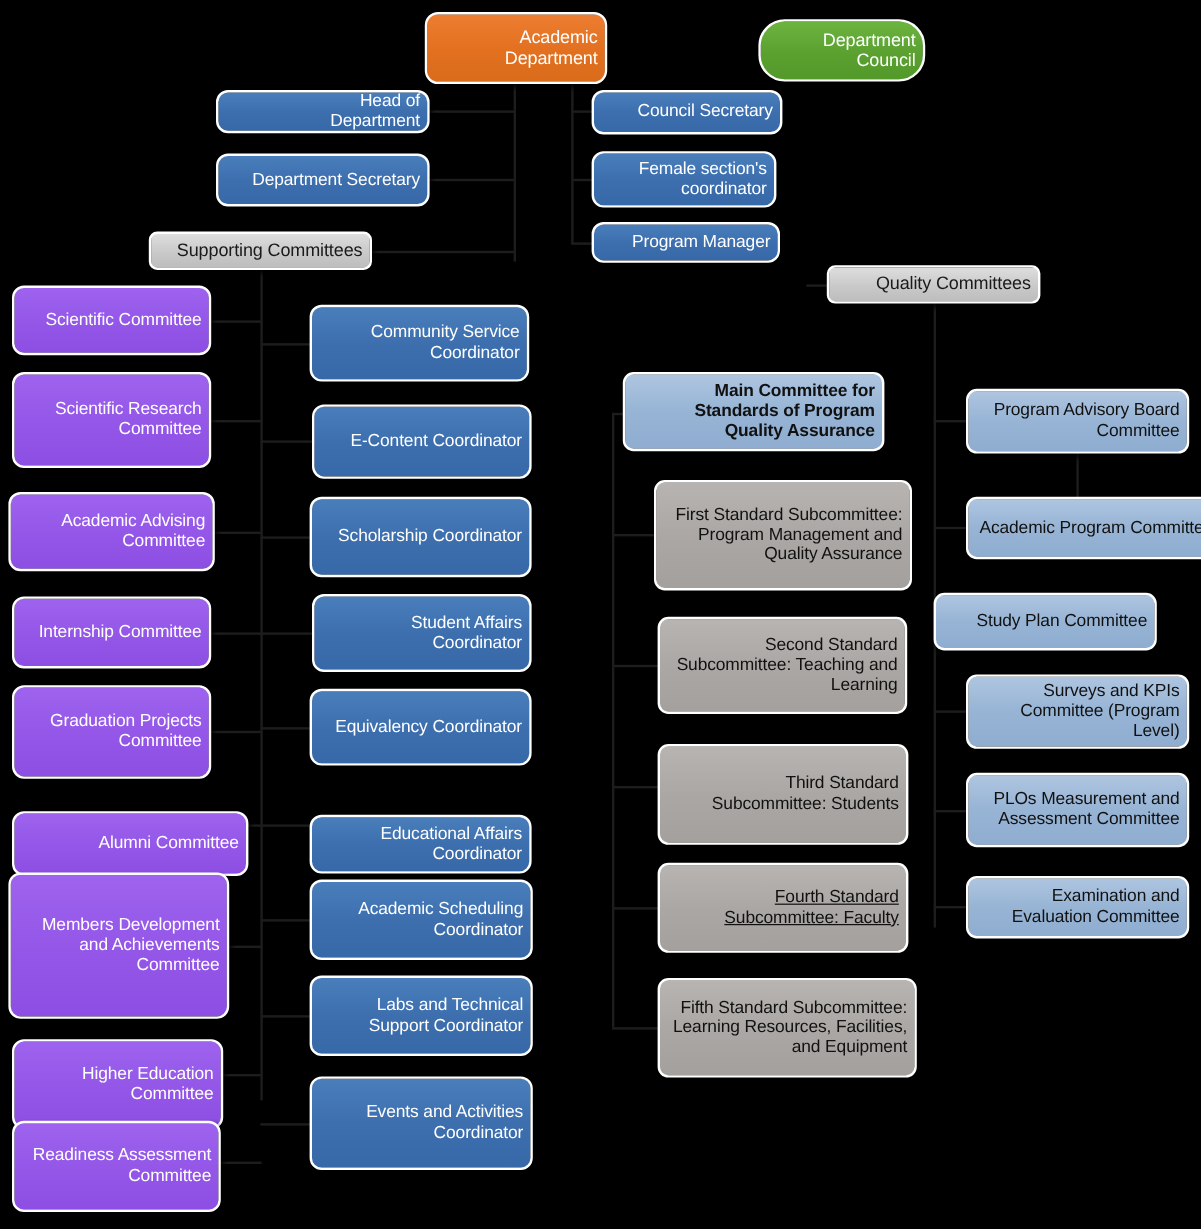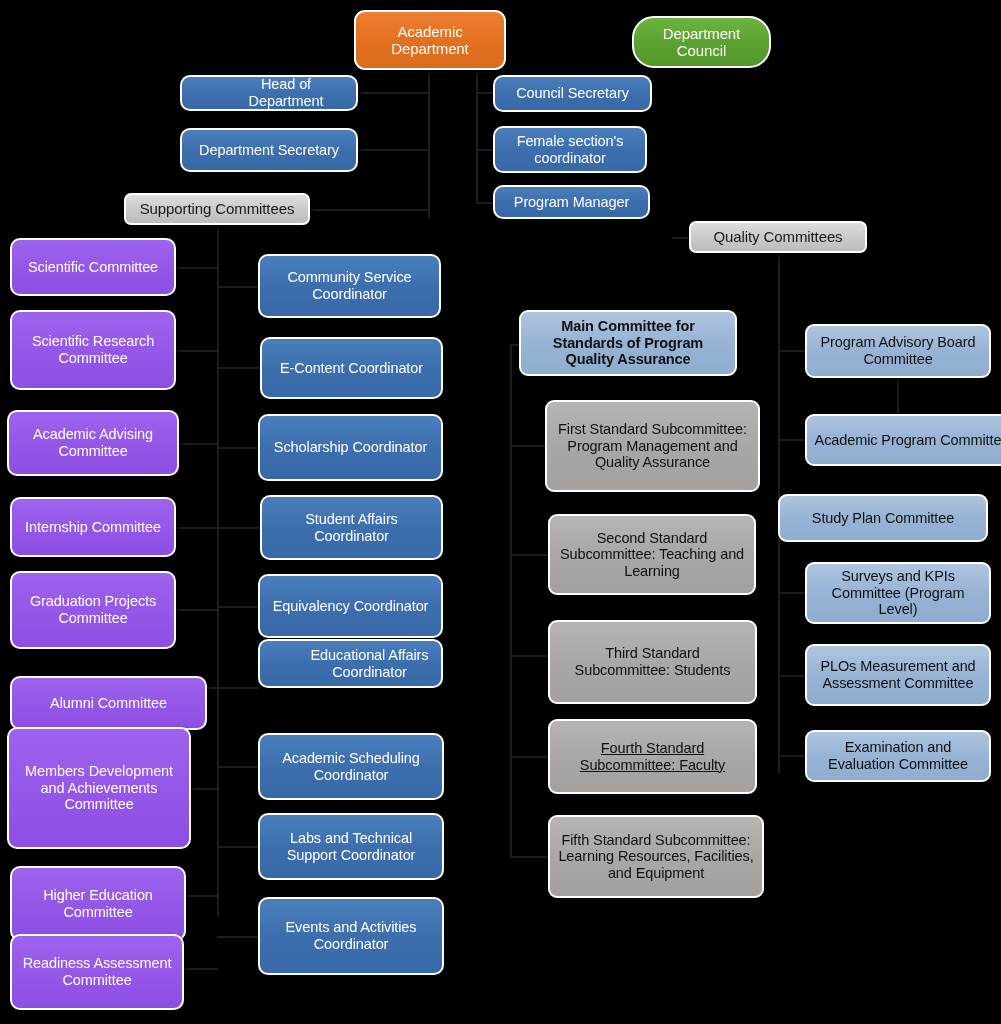--- a/index.html
+++ b/index.html
@@ -33,21 +33,21 @@
   .conn.v { width: 2px; }
   .conn.h { height: 2px; }
 
   
   .node {
     position: absolute;
     z-index: 3;
     display: flex;
     align-items: center;
     justify-content: center;
-    text-align: center;
+    text-align: right;
     border-radius: 9px;
     border: 2px solid #ffffff;
     box-shadow: 2px 3px 4px rgba(0,0,0,0.85);
     padding: 2px 6px;
     line-height: 1.14;
     letter-spacing: -0.1px;
   }
 
   .node span { display: block; width: 100%; }
 
@@ -220,21 +220,21 @@
   </div>
   <div class="node n-blue" style="left:258px; top:414px; width:185px; height:67px;">
     <span>Scholarship Coordinator</span>
   </div>
   <div class="node n-blue" style="left:260px; top:495px; width:183px; height:65px;">
     <span>Student Affairs Coordinator</span>
   </div>
   <div class="node n-blue" style="left:258px; top:574px; width:185px; height:64px;">
     <span>Equivalency Coordinator</span>
   </div>
-  <div class="node n-blue" style="left:258px; top:639px; width:185px; height:49px;padding-left:44px;">
+  <div class="node n-blue" style="left:258px; top:679px; width:185px; height:49px;padding-left:44px;">
     <span>Educational Affairs Coordinator</span>
   </div>
   <div class="node n-blue" style="left:258px; top:733px; width:186px; height:67px;">
     <span>Academic Scheduling Coordinator</span>
   </div>
   <div class="node n-blue" style="left:258px; top:813px; width:186px; height:67px;">
     <span>Labs and Technical Support Coordinator</span>
   </div>
   <div class="node n-blue" style="left:258px; top:897px; width:186px; height:78px;">
     <span>Events and Activities Coordinator</span>
@@ -259,21 +259,21 @@
   <div class="node n-grey" style="left:548px; top:815px; width:216px; height:83px;">
     <span>Fifth Standard Subcommittee: Learning Resources, Facilities, and Equipment</span>
   </div>
 
   <div class="node n-ltblue" style="left:805px; top:324px; width:186px; height:54px;">
     <span>Program Advisory Board Committee</span>
   </div>
   <div class="node n-ltblue" style="left:805px; top:414px; width:214px; height:52px;">
     <span>Academic Program Committee</span>
   </div>
-  <div class="node n-ltblue" style="left:778px; top:494px; width:210px; height:48px;">
+  <div class="node n-ltblue" style="left:778px; top:494px; width:186px; height:48px;">
     <span>Study Plan Committee</span>
   </div>
   <div class="node n-ltblue" style="left:805px; top:562px; width:186px; height:62px;">
     <span>Surveys and KPIs Committee (Program Level)</span>
   </div>
   <div class="node n-ltblue" style="left:805px; top:644px; width:186px; height:62px;">
     <span>PLOs Measurement and Assessment Committee</span>
   </div>
   <div class="node n-ltblue" style="left:805px; top:730px; width:186px; height:52px;">
     <span>Examination and Evaluation Committee</span>

